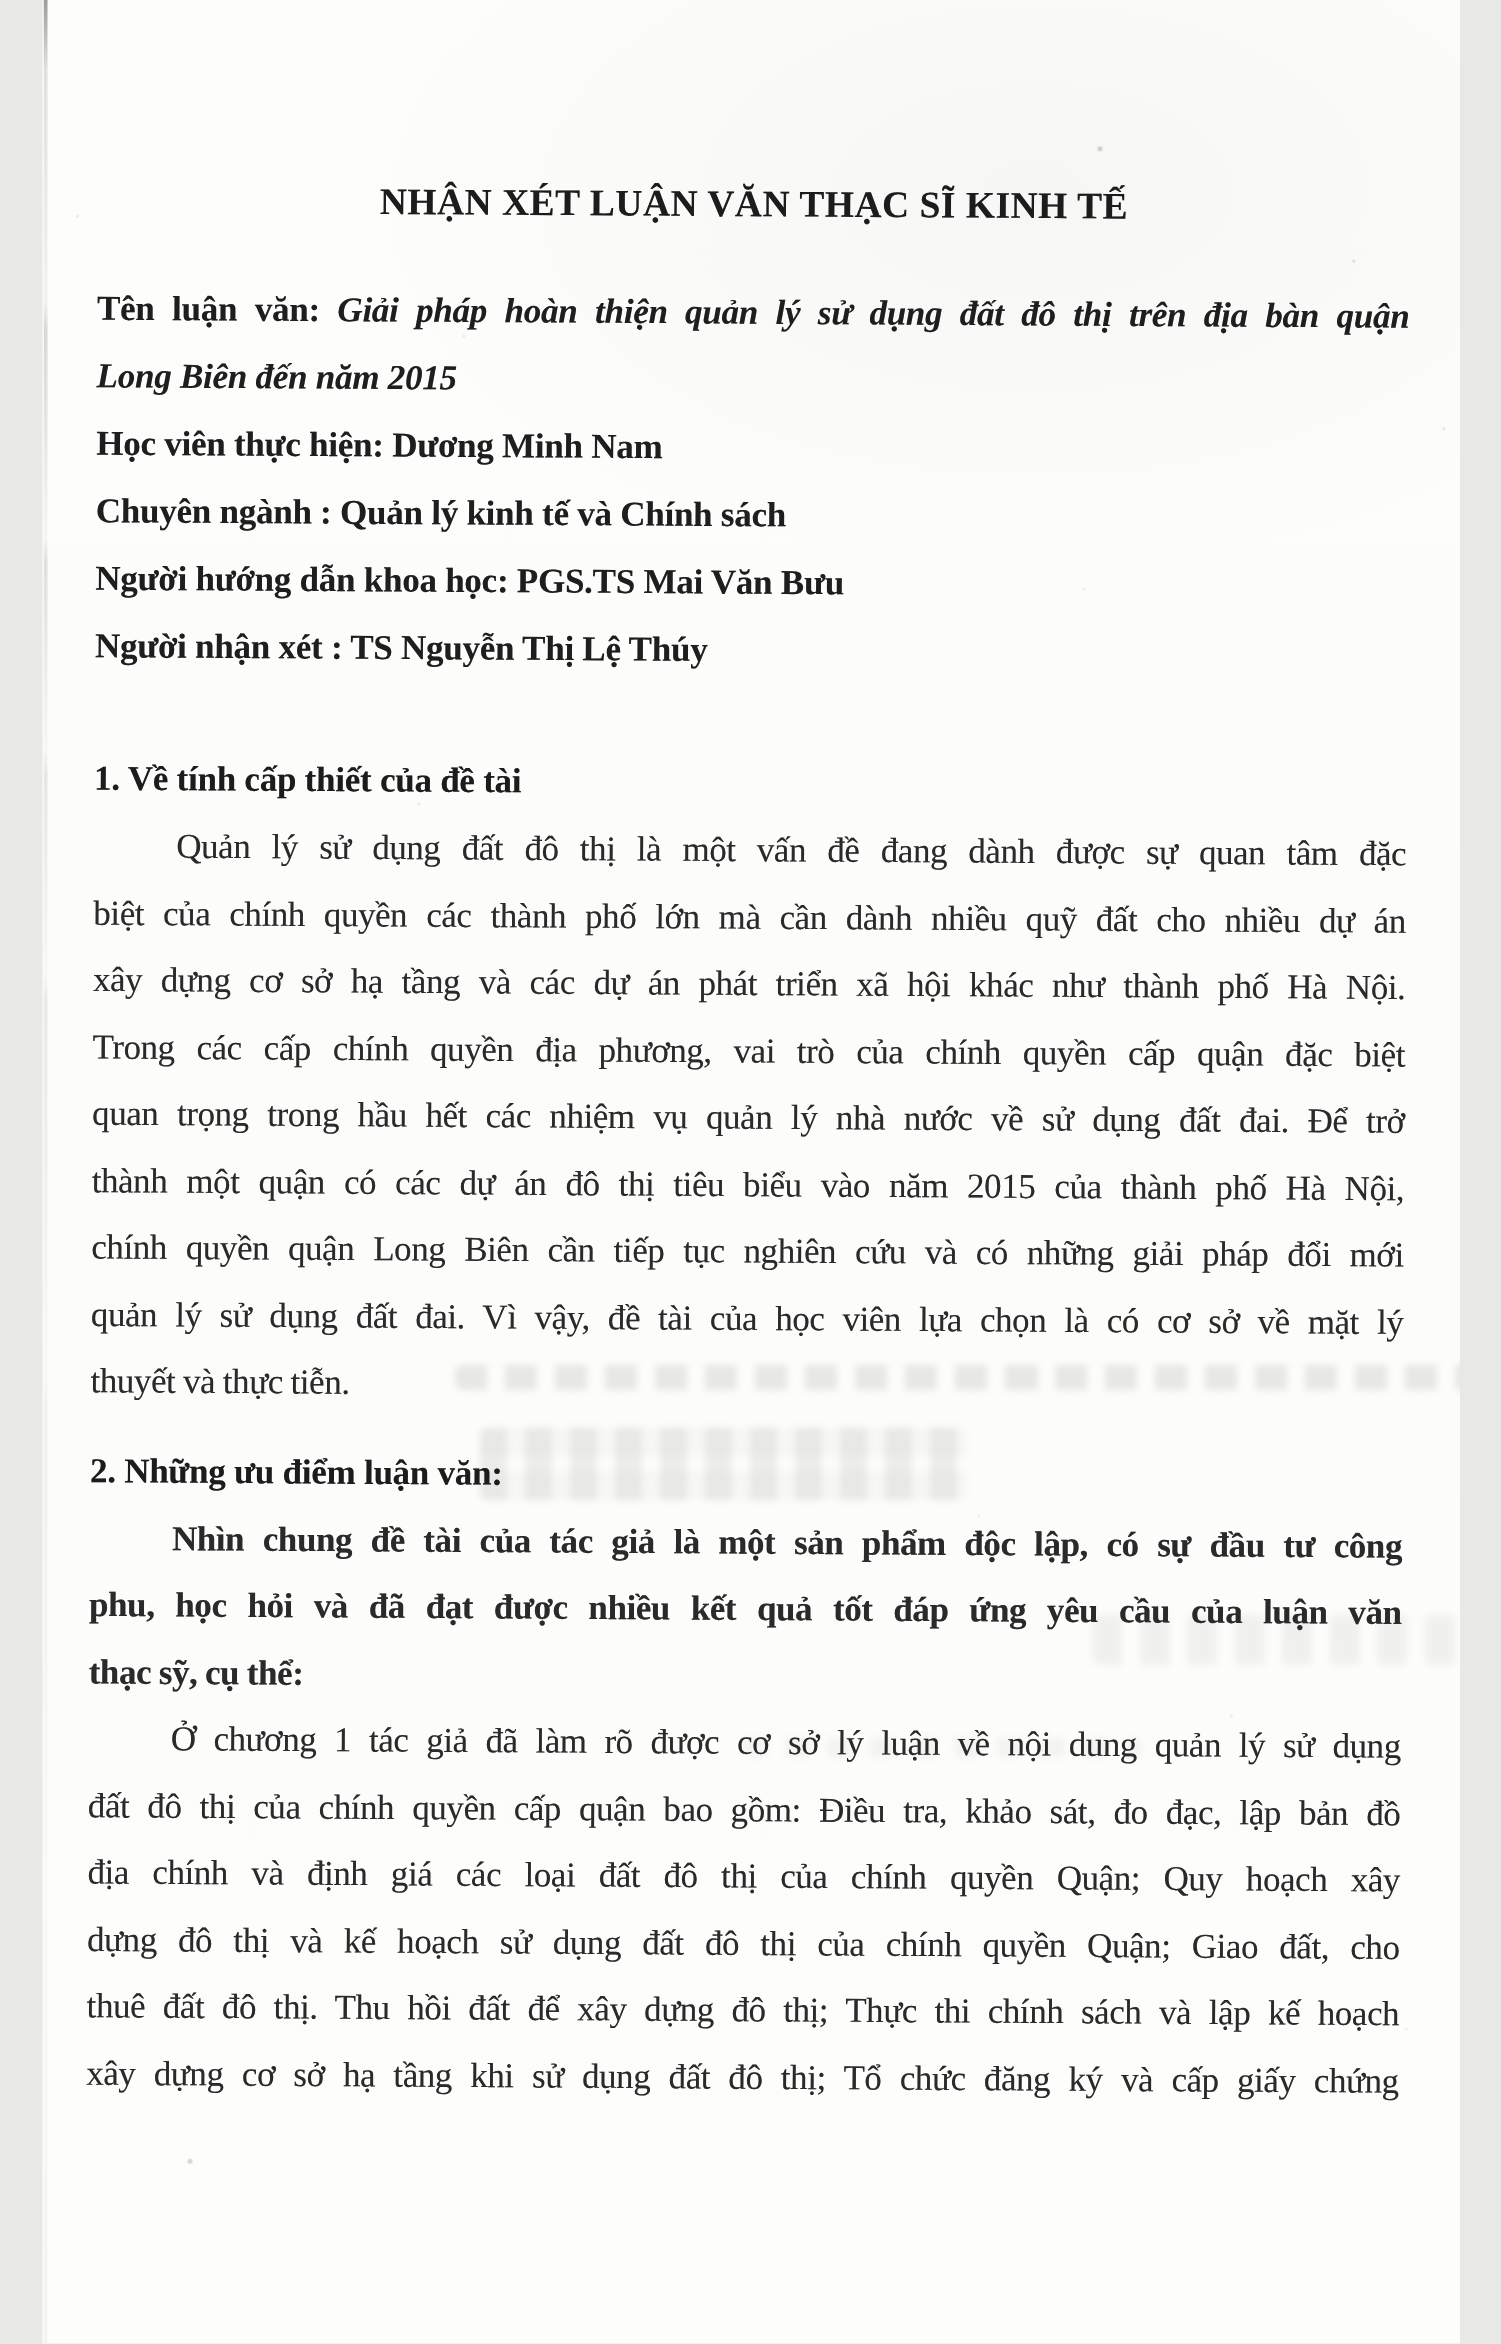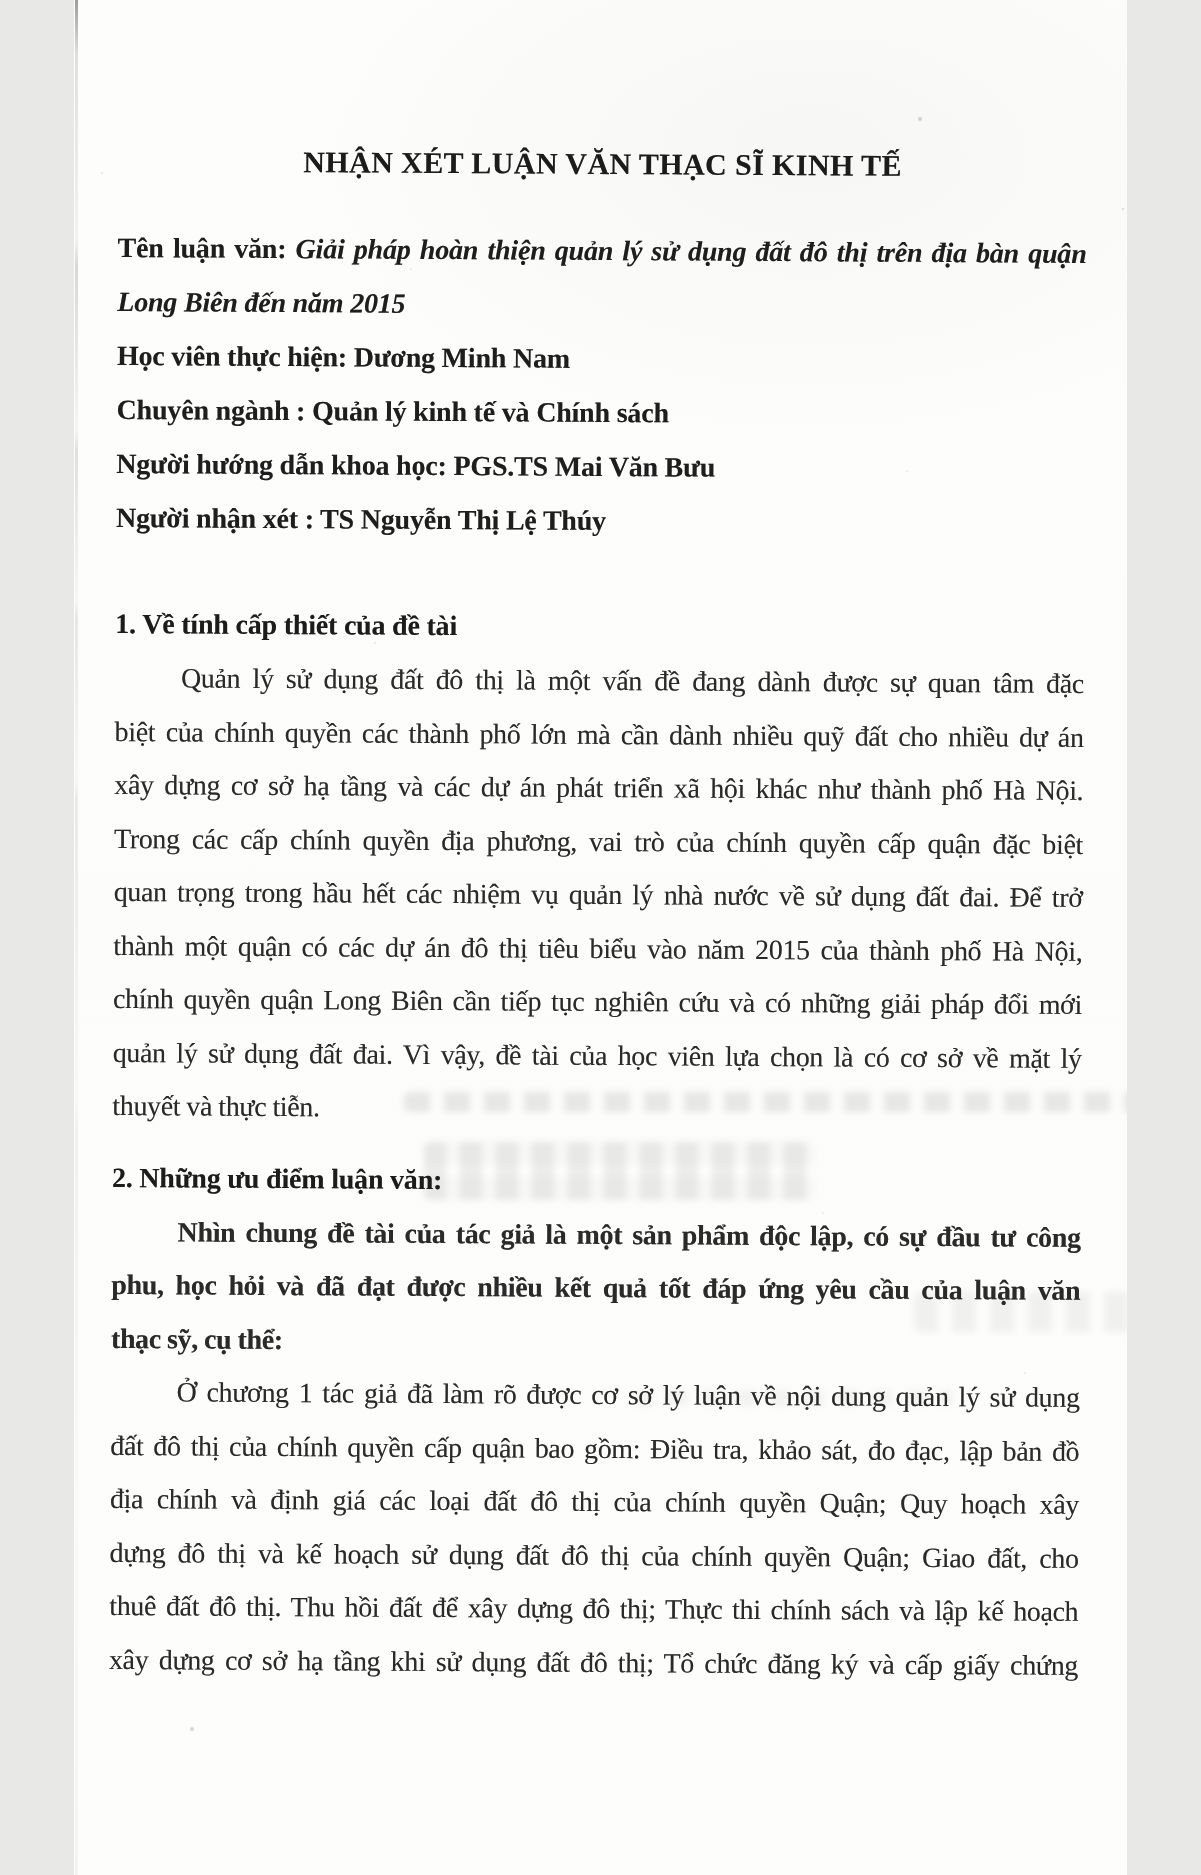--- a/index.html
+++ b/index.html
@@ -1,18 +1,18 @@
 <!DOCTYPE html>
 <html lang="vi"><head>
 <meta charset="utf-8">
 <style>
   html,body{margin:0;padding:0;background:#e8e8e6;}
   .page{
     position:relative;
-    width:1053px;height:1875px;
+    width:1134px;height:1875px;
     margin:0 auto;
     background:
       radial-gradient(ellipse 900px 500px at 70% 8%, rgba(235,235,232,.35), rgba(255,255,255,0) 60%),
       linear-gradient(180deg,#fdfdfc 0%,#fcfcfb 50%,#fdfdfc 100%);
     overflow:hidden;
     font-family:"Liberation Serif","DejaVu Serif",serif;
     color:#272727;
   }
   
   .edge-left{

